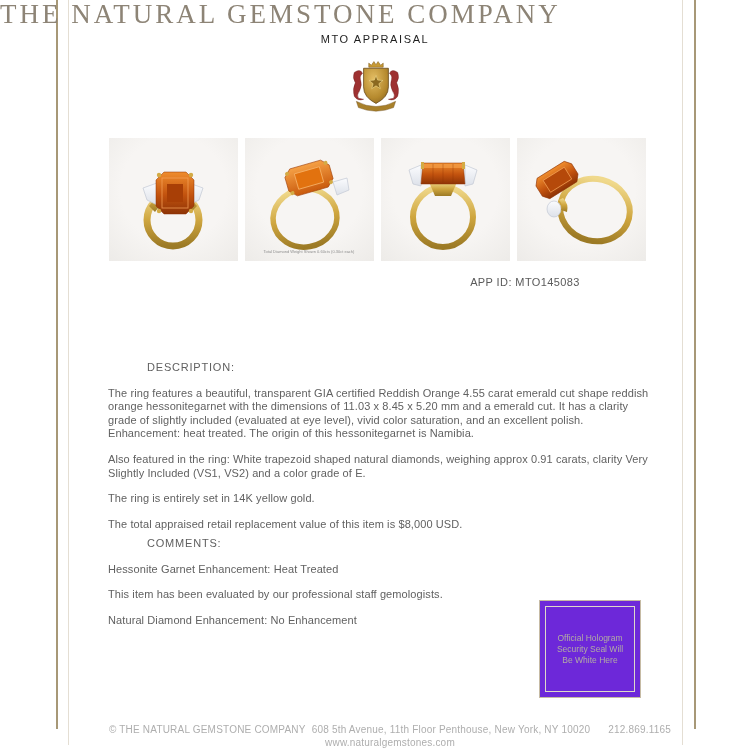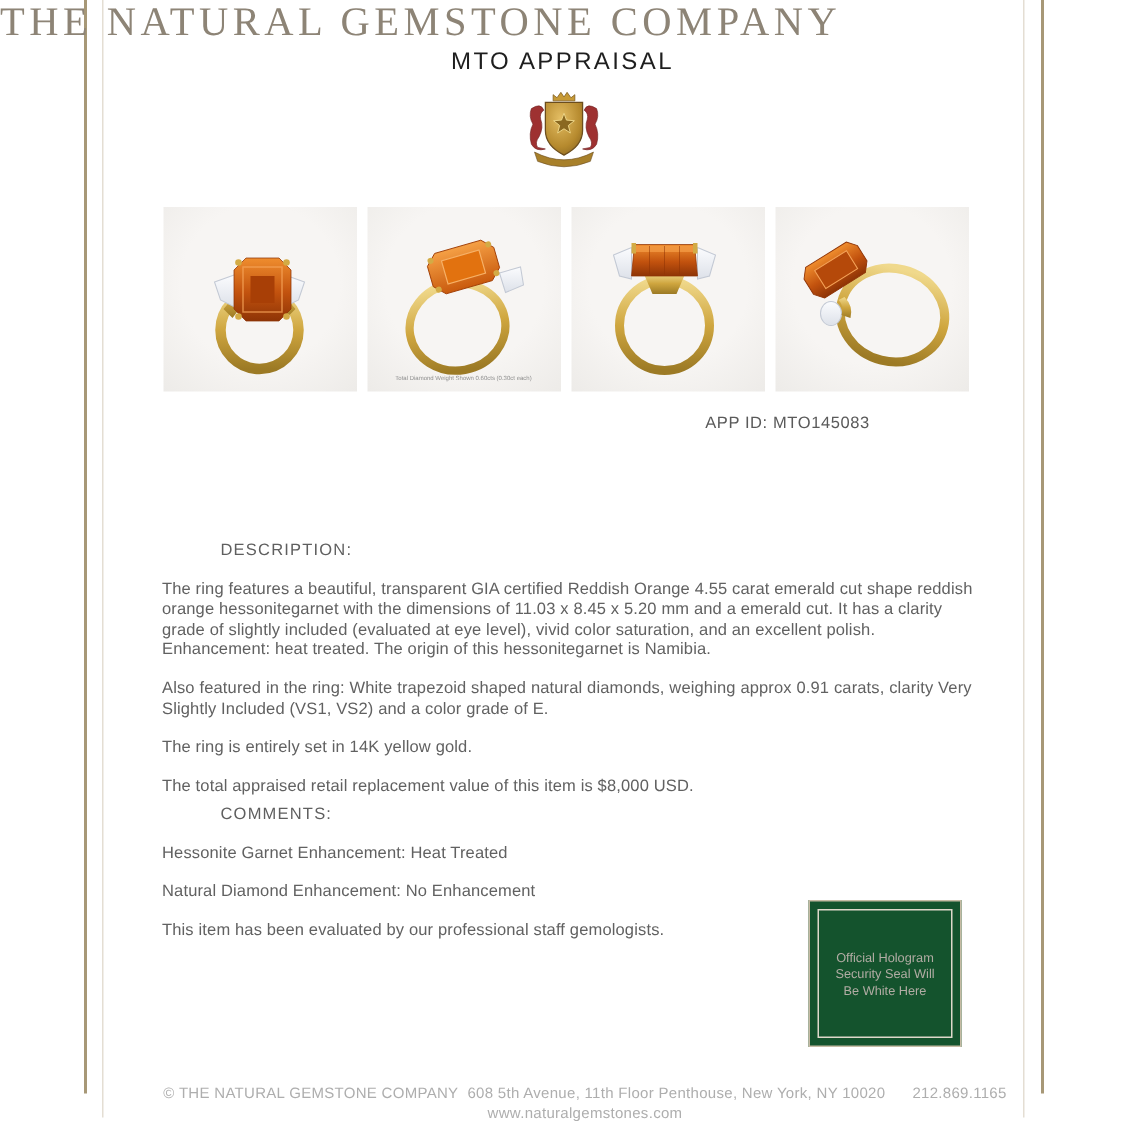--- a/index.html
+++ b/index.html
@@ -17,21 +17,21 @@
   #rule-right-outer{left:694px;}
 
   .company-title{
     position:absolute;top:0;left:0;width:750px;
     font-family:"Liberation Serif", serif;font-weight:400;
     font-size:27px;line-height:28px;letter-spacing:3px;color:#8d8476;
     white-space:nowrap;
   }
   .doc-type{
     position:absolute;top:33px;left:0;width:750px;text-align:center;
-    font-size:16px;letter-spacing:1.6px;color:#1e1e1e;
+    font-size:11px;letter-spacing:1.6px;color:#1e1e1e;
   }
   .crest{position:absolute;left:346px;top:60px;width:60px;height:58px;}
 
   .photo-row{position:absolute;left:109px;top:138px;display:flex;gap:7px;}
   .photo{
     width:129px;height:123px;position:relative;
     background:radial-gradient(circle at 50% 42%, #f7f5f3 55%, #edebe8 100%);
   }
   .photo svg{display:block;width:129px;height:123px;}
 
@@ -43,21 +43,21 @@
   .text-col{position:absolute;left:108px;width:546px;color:#616161;
     font-size:11px;line-height:13.6px;letter-spacing:0.1px;}
   #description-section{top:361px;}
   #comments-section{top:537px;}
   .section-heading{margin:0 0 11px 0;letter-spacing:0.8px;color:#5f5f5f;padding-left:39px;}
   .text-col p{margin:0 0 12px 0;}
   .comment-item{margin:0 0 11px 0;}
 
   .hologram-box{
     position:absolute;left:539px;top:600px;width:100px;height:96px;
-    border:1px solid #c6bba4;background:#14532d;
+    border:1px solid #c6bba4;background:#6d28d9;
   }
   .hologram-inner{
     position:absolute;left:5px;top:5px;right:5px;bottom:5px;
     border:1px solid #ded8ca;
     display:flex;align-items:center;justify-content:center;
   }
   .hologram-text{font-size:8.5px;line-height:11px;color:#b2aca4;text-align:center;}
 
   .footer{
     position:absolute;left:0;top:723px;width:750px;text-align:center;
@@ -187,22 +187,22 @@
   <p class="section-heading">DESCRIPTION:</p>
   <p>The ring features a beautiful, transparent GIA certified Reddish Orange  4.55 carat emerald cut shape reddish orange hessonitegarnet with the dimensions of 11.03 x 8.45 x 5.20 mm and a emerald cut. It has a clarity grade of slightly included (evaluated at eye level), vivid color saturation, and an excellent polish. Enhancement: heat treated. The origin of this hessonitegarnet is Namibia.</p>
   <p>Also featured in the ring: White trapezoid shaped natural diamonds, weighing approx 0.91 carats, clarity Very Slightly Included (VS1, VS2) and a color grade of E.</p>
   <p>The ring is entirely set in 14K yellow gold.</p>
   <p>The total appraised retail replacement value of this item is $8,000 USD.</p>
 </div>
 
 <div class="text-col" id="comments-section">
   <p class="section-heading">COMMENTS:</p>
   <p class="comment-item">Hessonite Garnet Enhancement: Heat Treated</p>
+  <p class="comment-item">This item has been evaluated by our professional staff gemologists.</p>
   <p class="comment-item">Natural Diamond Enhancement: No Enhancement</p>
-  <p class="comment-item">This item has been evaluated by our professional staff gemologists.</p>
 </div>
 
 <div class="hologram-box">
   <div class="hologram-inner">
     <div class="hologram-text">
       <div>Official Hologram</div>
       <div>Security Seal Will</div>
       <div>Be White Here</div>
     </div>
   </div>

